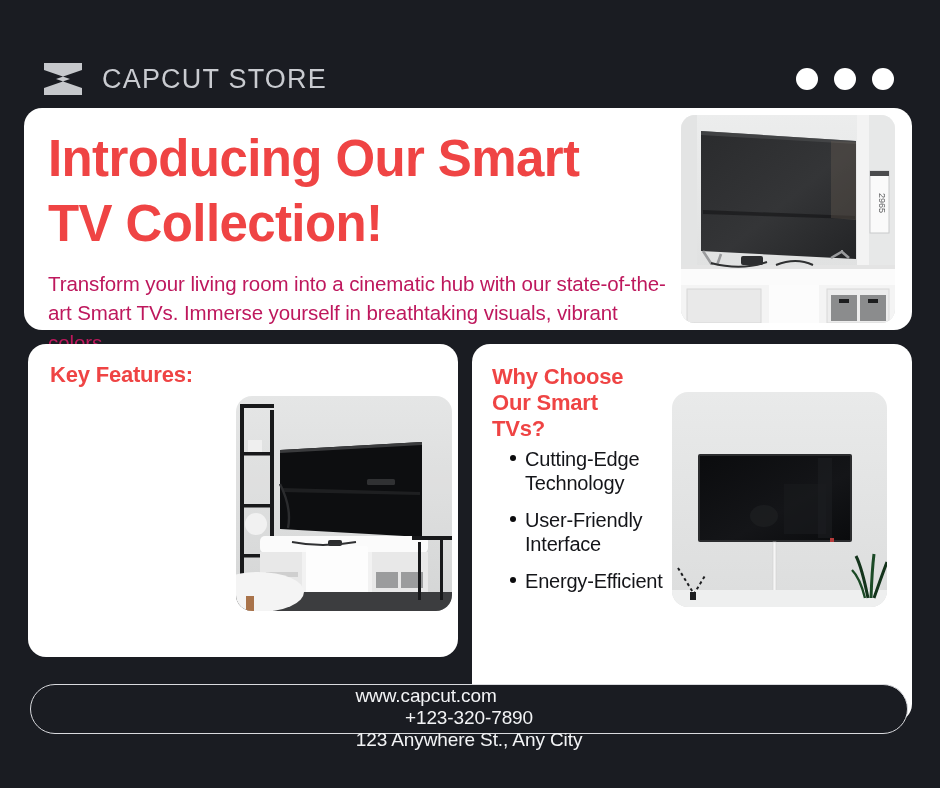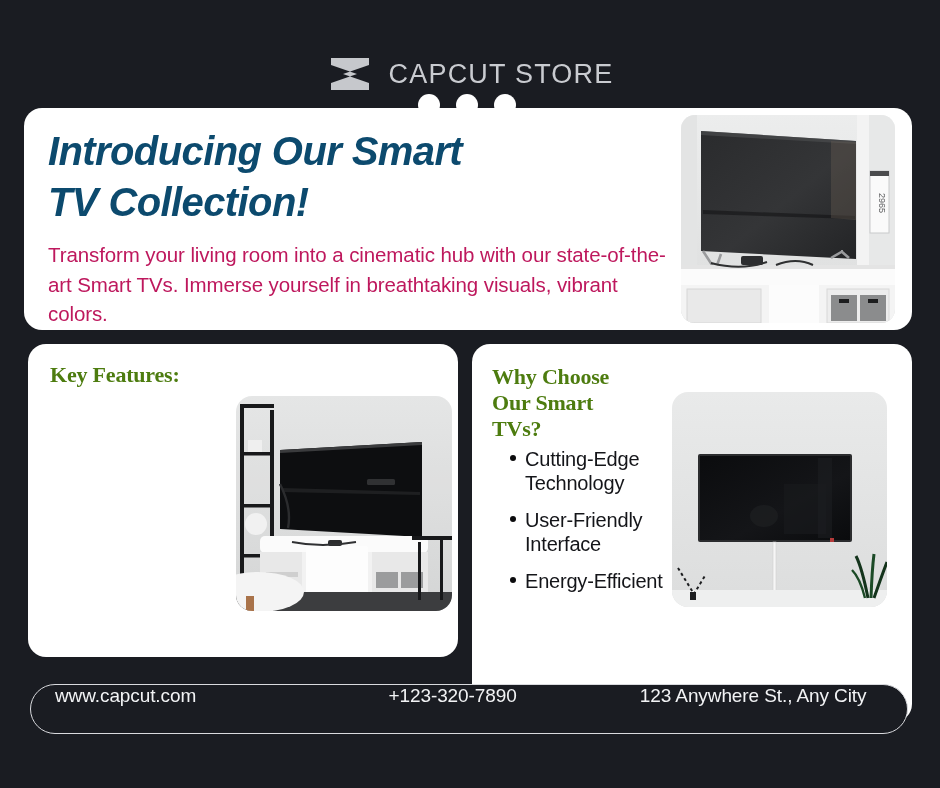--- a/index.html
+++ b/index.html
@@ -13,60 +13,60 @@
   .page {
     position:relative;
     width:940px; height:788px;
     background:#1a1c22;
   }
 
   
   .header {
     position:absolute; left:40px; top:54px;
     width:860px; height:50px;
-    display:flex; align-items:center; justify-content:space-between;flex-direction:column;
+    display:flex; align-items:center; justify-content:space-between;
   }
   .brand { display:flex; align-items:center; gap:16px; }
   .logo-icon { width:46px; height:40px; display:block; }
   .brand-name {
     font-size:27px; letter-spacing:1.2px;
     color:#c9cbd0; font-weight:400;
   }
   .win-dots { display:flex; align-items:center; gap:16px; padding-right:6px; }
   .dot { width:22px; height:22px; border-radius:50%; background:#ffffff; }
 
   
   .card { position:absolute; background:#ffffff; border-radius:18px; }
 
   
   .hero { left:24px; top:108px; width:888px; height:222px; }
   .hero-text { position:absolute; left:24px; top:18px; width:620px; }
   .hero-title {
-    font-size:40px; font-weight:bold; color:#0c4a6e;
-    line-height:1.28; letter-spacing:-0.6px;font-style:italic;
+    font-size:51px; font-weight:bold; color:#ef4444;
+    line-height:1.28; letter-spacing:-0.6px;
   }
   .hero-body {
     margin-top:12px;
     font-size:20.5px; color:#be185d; line-height:1.44;
     letter-spacing:-0.1px;
   }
   .hero-photo {
     position:absolute; left:657px; top:7px;
     width:214px; height:208px;
     border-radius:14px; overflow:hidden;
   }
 
   
   .card-left  { left:28px;  top:344px; width:430px; height:313px; }
   .card-right { left:472px; top:344px; width:440px; height:378px; }
 
   .card-head {
     position:absolute; left:22px; top:18px;
-    font-size:22px; font-weight:bold; color:#4d7c0f;
-    line-height:1.18; letter-spacing:-0.2px;font-family:Liberation Serif, serif;
+    font-size:22px; font-weight:bold; color:#ef4444;
+    line-height:1.18; letter-spacing:-0.2px;
   }
   .card-left  .card-head { top:18px; }
   .card-right .card-head { left:20px; top:20px; }
 
   ul.bullets { list-style:none; position:absolute; }
   ul.bullets li {
     position:relative;
     padding-left:17px;
     font-size:20px; color:#141519;
     line-height:1.18; letter-spacing:-0.2px;
@@ -84,22 +84,23 @@
 
   .card-photo { position:absolute; border-radius:16px; overflow:hidden; }
   .photo-left  { left:208px; top:52px; width:216px; height:215px; }
   .photo-right { left:200px; top:48px; width:215px; height:215px; }
 
   
   .footer {
     position:absolute; left:30px; top:684px;
     width:878px; height:50px;
     border:1.6px solid #d9dade; border-radius:25px;
-    display:flex; align-items:flex-start;
+    display:flex; align-items:center;
     background:#1a1c22;
+    flex-direction:column;
   }
   .footer-cell {
     display:flex; align-items:center; justify-content:center;
     color:#f2f3f5; font-size:19px; letter-spacing:-0.1px;
   }
   .footer-cell.c1 { width:275px; justify-content:flex-start; padding-left:24px; }
   .footer-cell.c2 { width:290px; }
   .footer-cell.c3 { flex:1; }
   .footer-div { width:1.6px; background:#d9dade; margin:0; }
 

